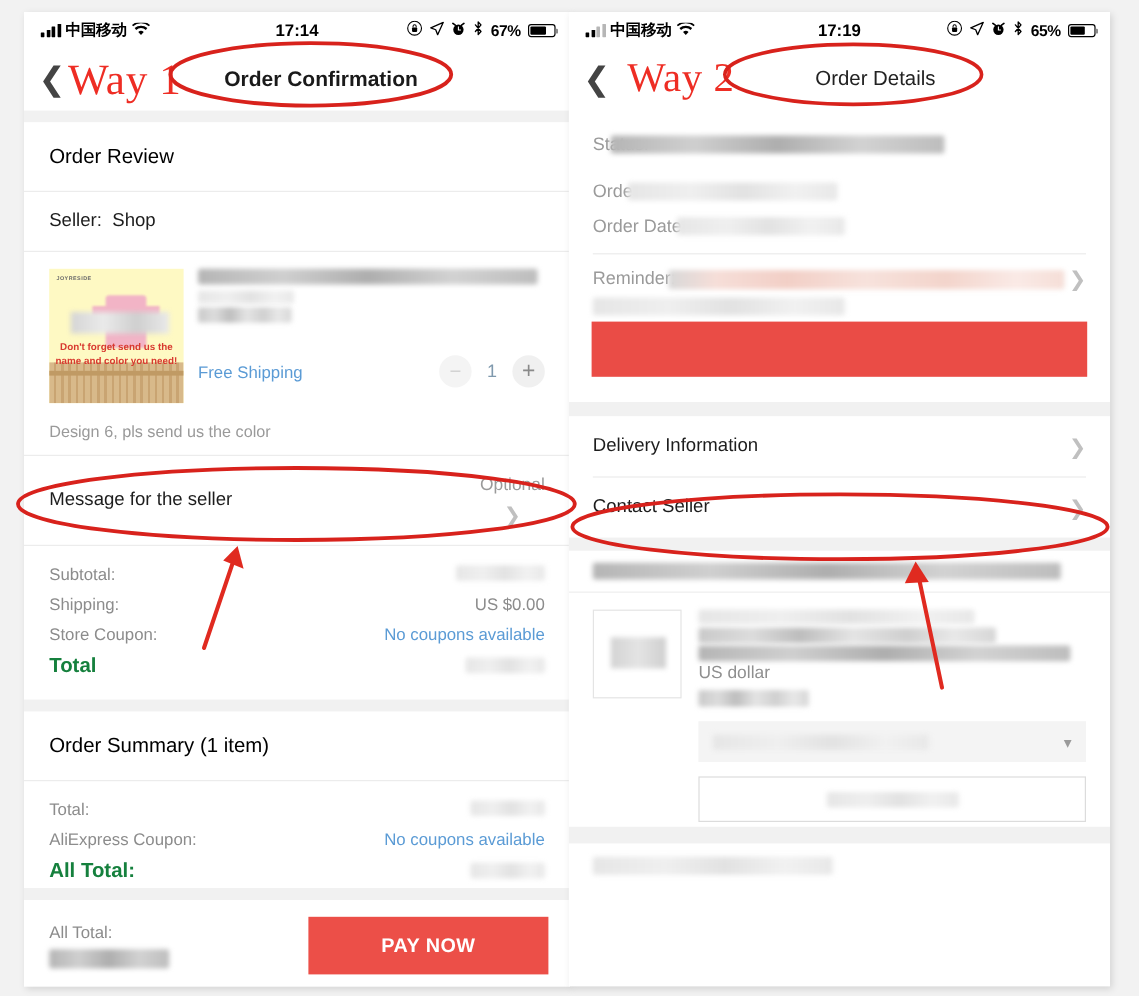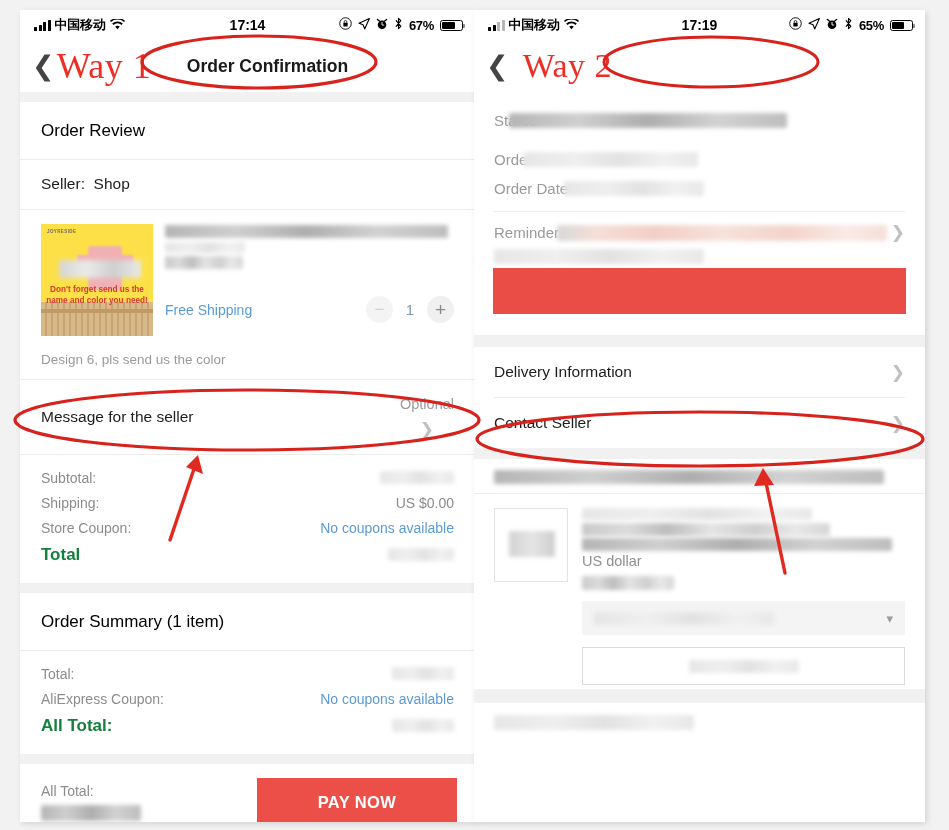--- a/index.html
+++ b/index.html
@@ -101,21 +101,21 @@
     background:linear-gradient(90deg,#b5b5b5,#cfcfcf 25%,#aeaeae 50%,#d2d2d2 75%,#bdbdbd);
   }
 
   
   .seller{font-size:15.5px;color:#1d1d1d;padding:15px 0 16px;}
 
   
   .product{display:flex;padding:14px 0 8px;}
   .thumb{
     width:112px;height:112px;flex:0 0 112px;position:relative;overflow:hidden;
-    background:#fde047;
+    background:#fef9c3;
   }
   .thumb .brand{
     position:absolute;top:5px;left:6px;font-size:4.5px;letter-spacing:.4px;
     color:#6a6a6a;font-weight:bold;
   }
   .thumb .pinkdeco{
     position:absolute;left:47px;top:22px;width:34px;height:44px;
     background:#f0a9c7;opacity:.85;
     filter:blur(1px);
     border-radius:3px 3px 0 0;
@@ -347,21 +347,21 @@
       </div>
     </div>
 
     <div class="gapbar"></div>
 
     <div class="sec">
       <div class="pad">
         <div class="h-title">Order Summary (1 item)</div>
       </div>
       <div class="divider"></div>
-      <div class="pad" style="padding-top:10px;padding-bottom:14px;">
+      <div class="pad" style="padding-top:10px;">
         <div class="kv">
           <span class="k">Total:</span>
           <span class="blur light" style="width:62px;height:13px;"></span>
         </div>
         <div class="kv">
           <span class="k">AliExpress Coupon:</span>
           <span class="v link">No coupons available</span>
         </div>
         <div class="kv strong">
           <span class="k">All Total:</span>
@@ -429,20 +429,21 @@
         <span class="pct">65%</span>
         <span class="batt">
             <span style="width:65%"></span>
           </span>
       </div>
     </div>
 
     <div class="navbar">
       <span class="nav-back">❮</span>
       <span class="way-label">Way 2</span>
+      <span class="nav-title">Order Details</span>
     </div>
 
     <div class="sec rpad" style="padding-top:14px;">
       <div class="rkv">
         <span class="rk">Status:</span>
         <span class="blur dark" style="width:278px;height:15px;margin-left:-32px;"></span>
       </div>
       <div class="rkv" style="margin-top:10px;">
         <span class="rk">Orde</span>
         <span class="blur light" style="width:175px;height:15px;margin-left:-4px;"></span>

